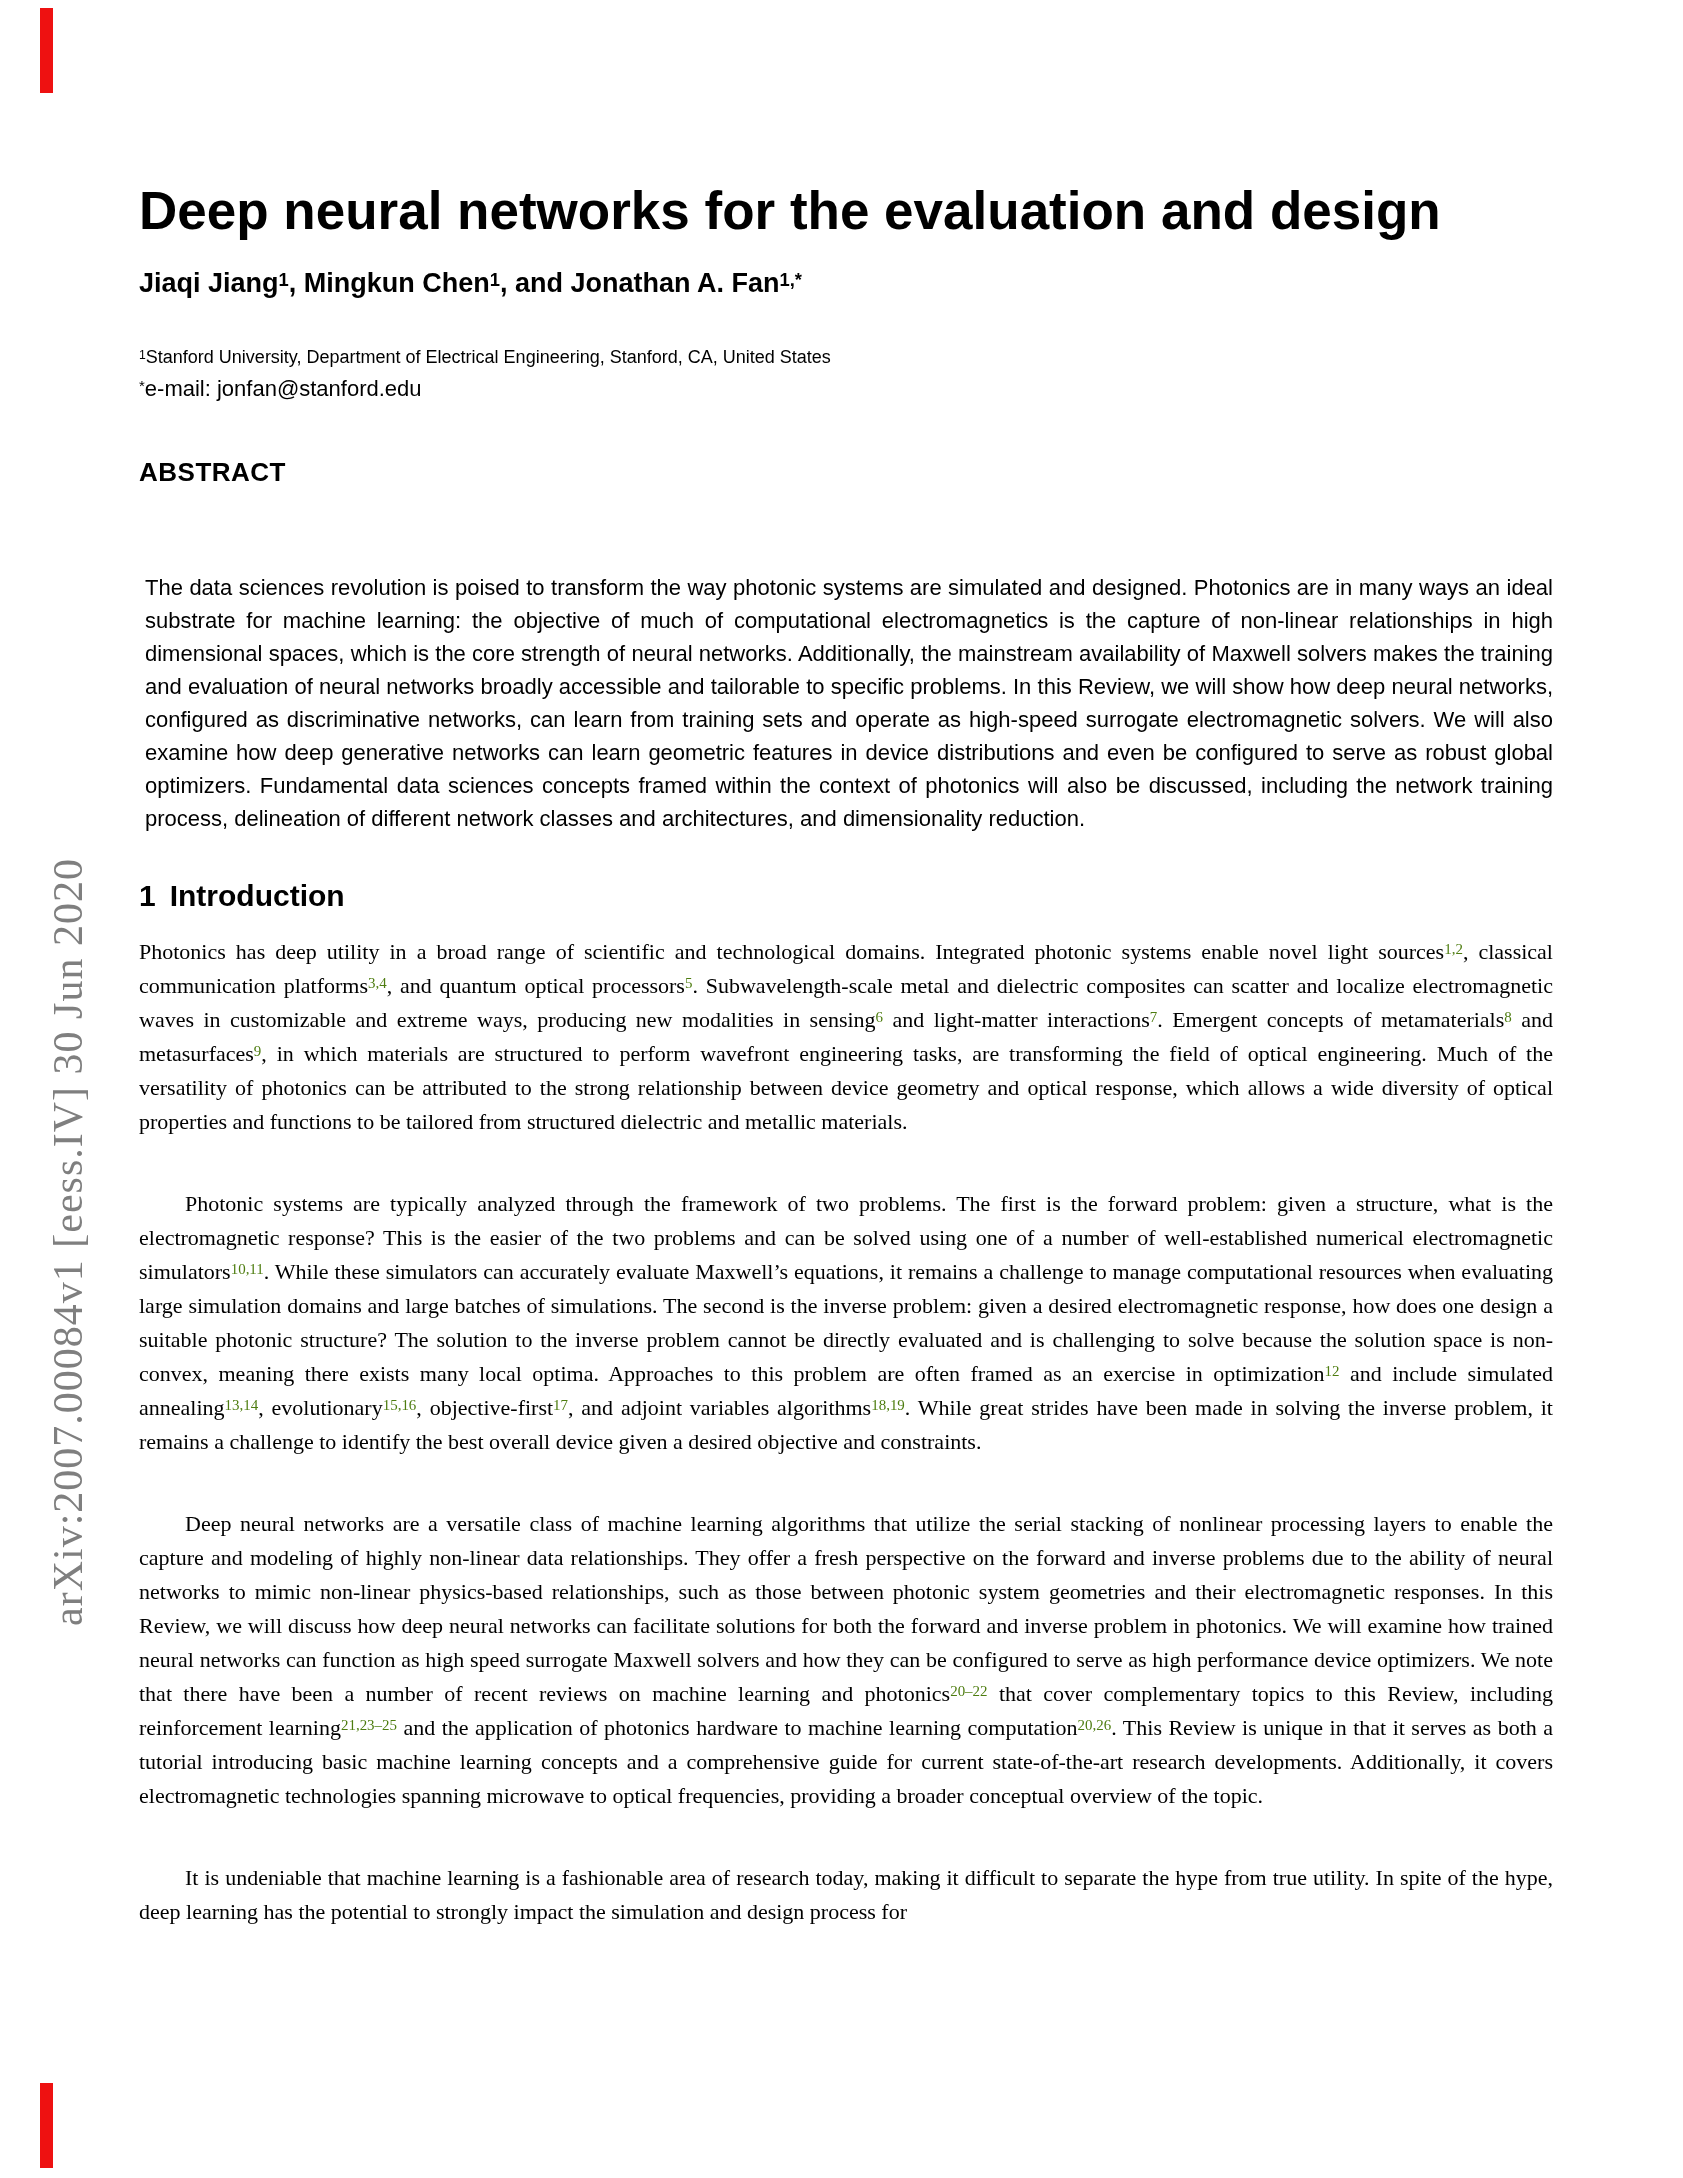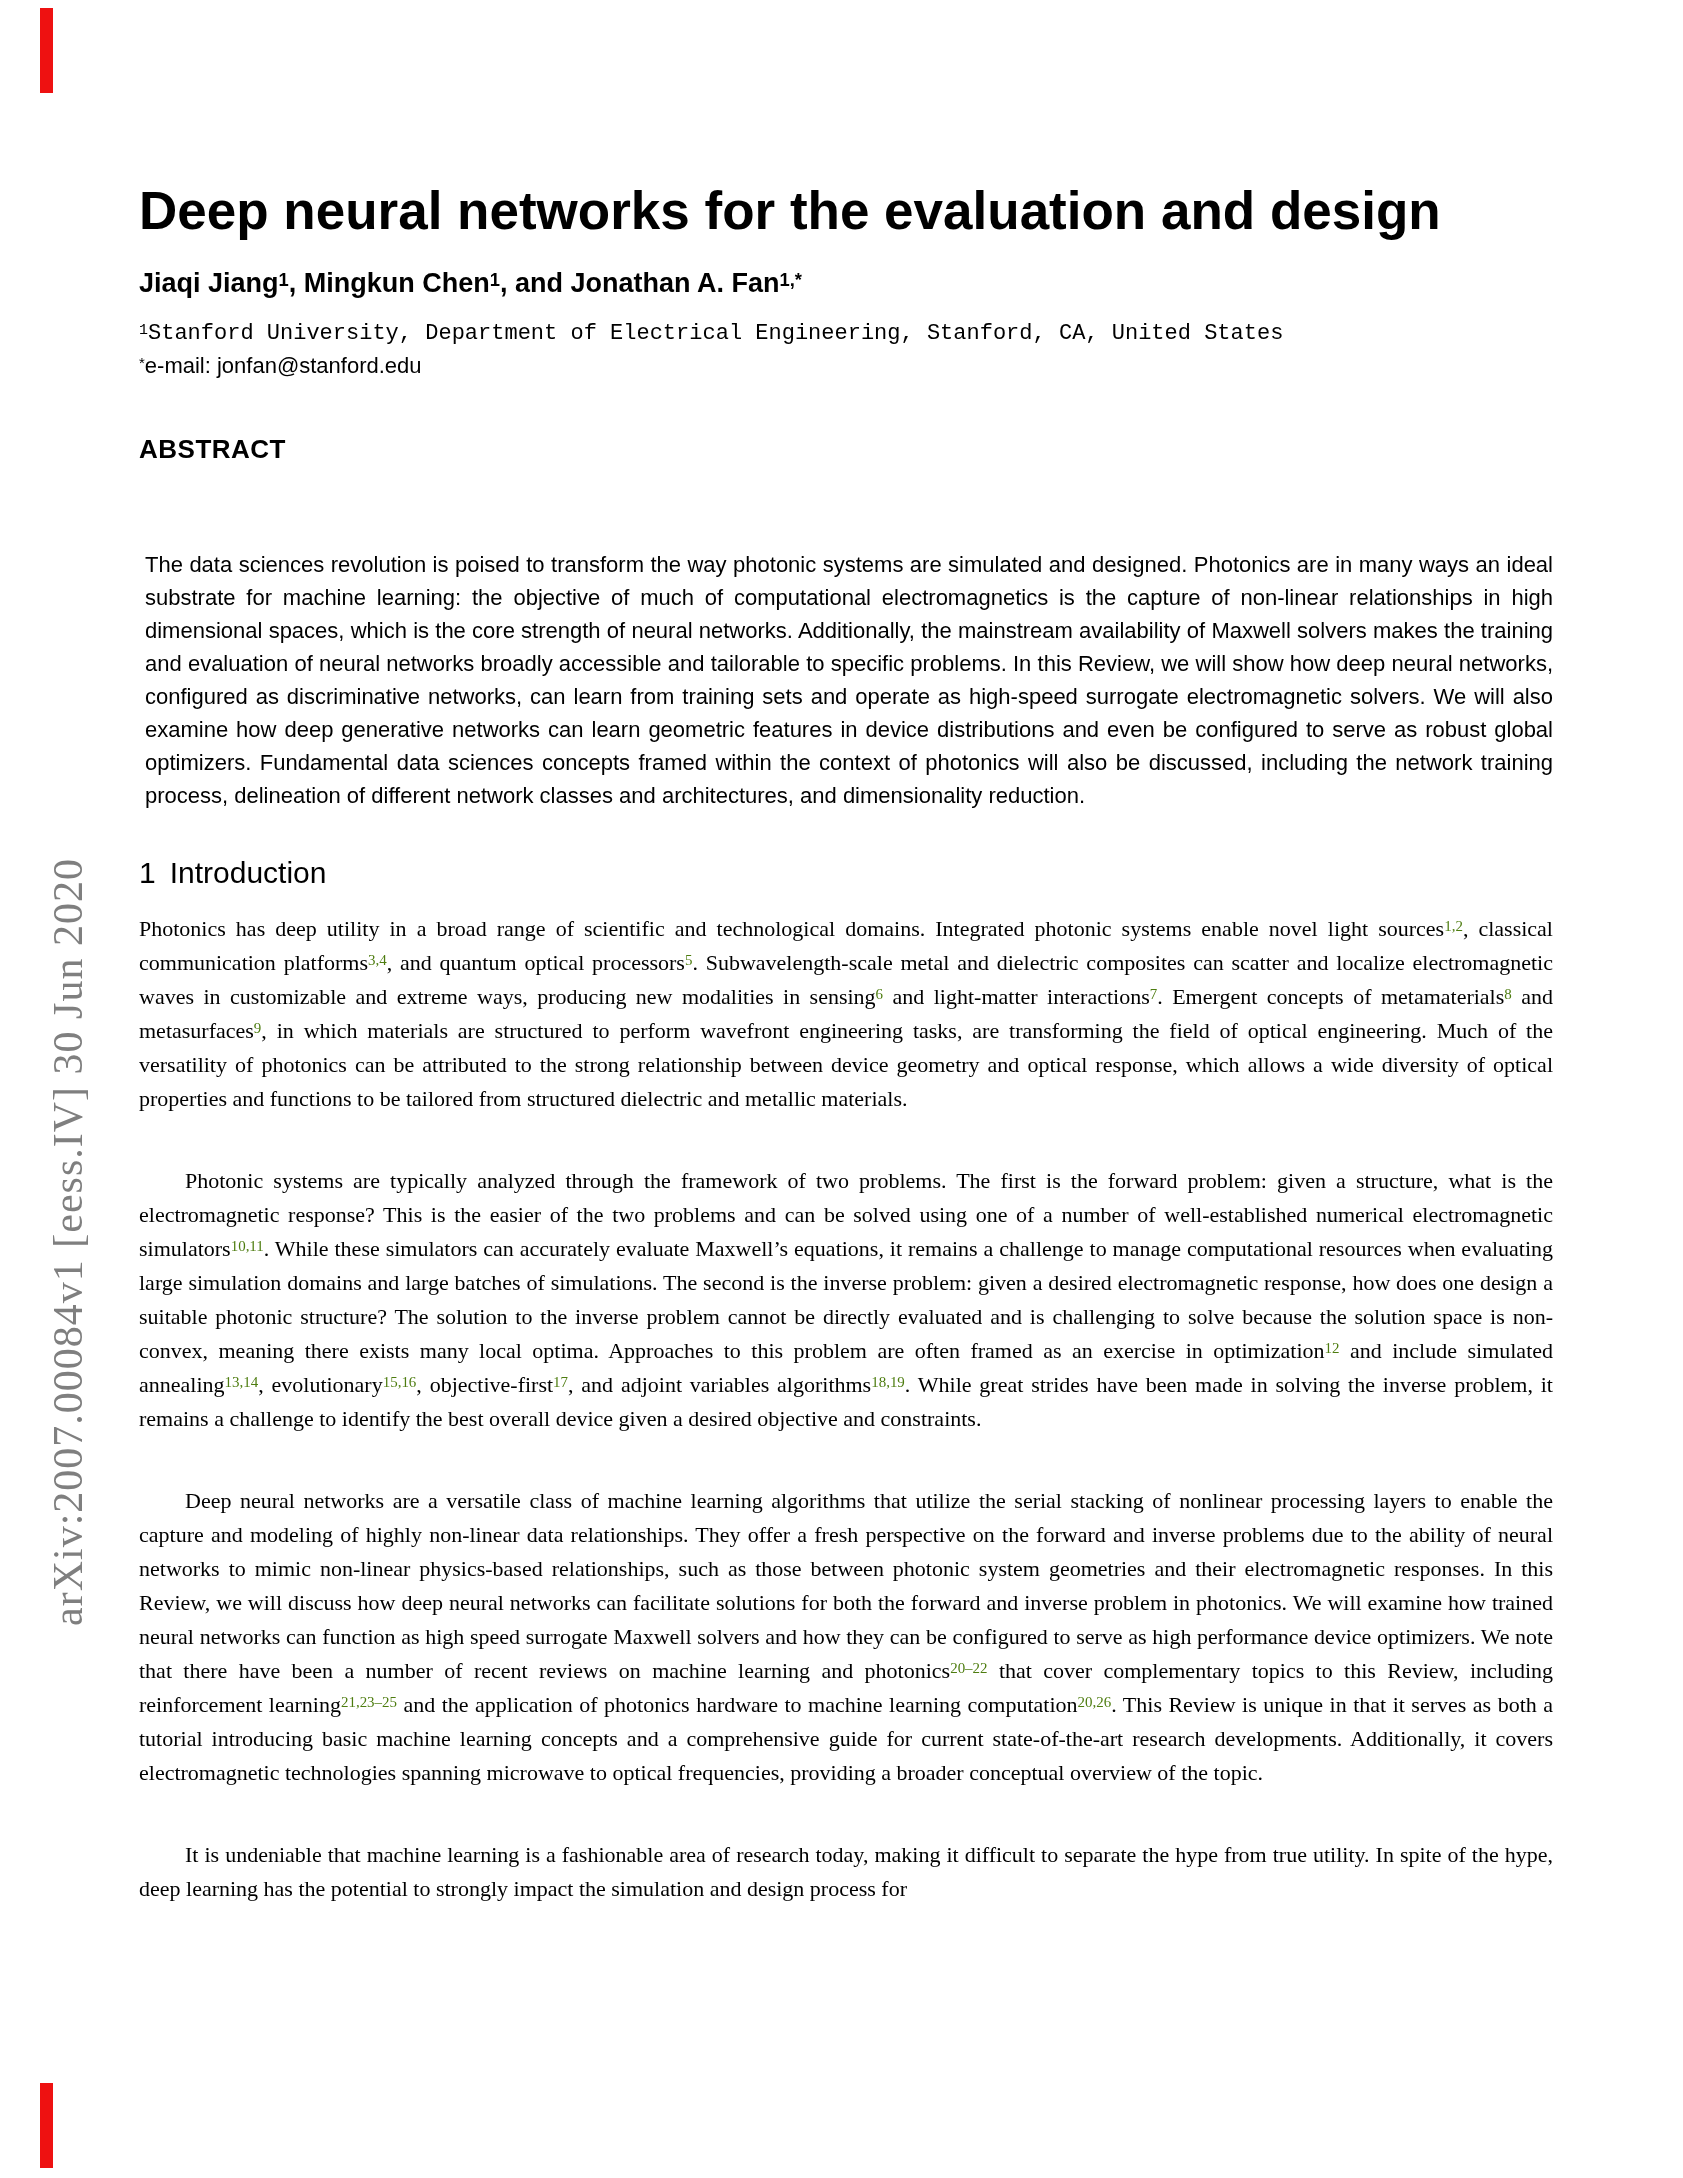--- a/index.html
+++ b/index.html
@@ -26,38 +26,38 @@
 
   .title {
     margin:0; font-family:"Liberation Sans", sans-serif;
     font-weight:bold; font-size:53px; line-height:69px; color:#000;
   }
   .authors {
     margin-top:22px; font-family:"Liberation Sans", sans-serif;
     font-weight:bold; font-size:27px; line-height:32px;
   }
   .affiliation {
-    margin-top:20px; font-family:Liberation Mono, monospace;
-    font-size:22px; line-height:30px;
+    margin-top:43px; font-family:Liberation Sans, sans-serif;
+    font-size:18px; line-height:30px;
   }
   .email {
     margin-top:2px; font-family:"Liberation Sans", sans-serif;
     font-size:22px; line-height:30px;
   }
   .abstract-heading {
     margin:53px 0 0 0; font-family:"Liberation Sans", sans-serif;
     font-weight:bold; font-size:26px; line-height:30px; letter-spacing:0.5px;
   }
   .abstract-body {
     margin:84px 0 0 6px; font-family:Liberation Sans, sans-serif;
     font-size:22px; line-height:33px; text-align:justify;
   }
   .section-heading {
     margin:44px 0 0 0; font-family:"Liberation Sans", sans-serif;
-    font-weight:normal; font-size:30px; line-height:34px;
+    font-weight:bold; font-size:30px; line-height:34px;
   }
   .secgap { display:inline-block; width:14px; }
   .body-par {
     margin:0; font-family:"Liberation Serif", serif;
     font-size:22px; line-height:34px; text-align:justify;
   }
   .body-par.first { margin-top:22px; }
   .body-par.indent { text-indent:46px;margin-top:48px; }
   sup { line-height:0; font-size:68%; position:relative; top:-0.35em; vertical-align:baseline; }
   sup.cite { color:#4d7c0f; }

